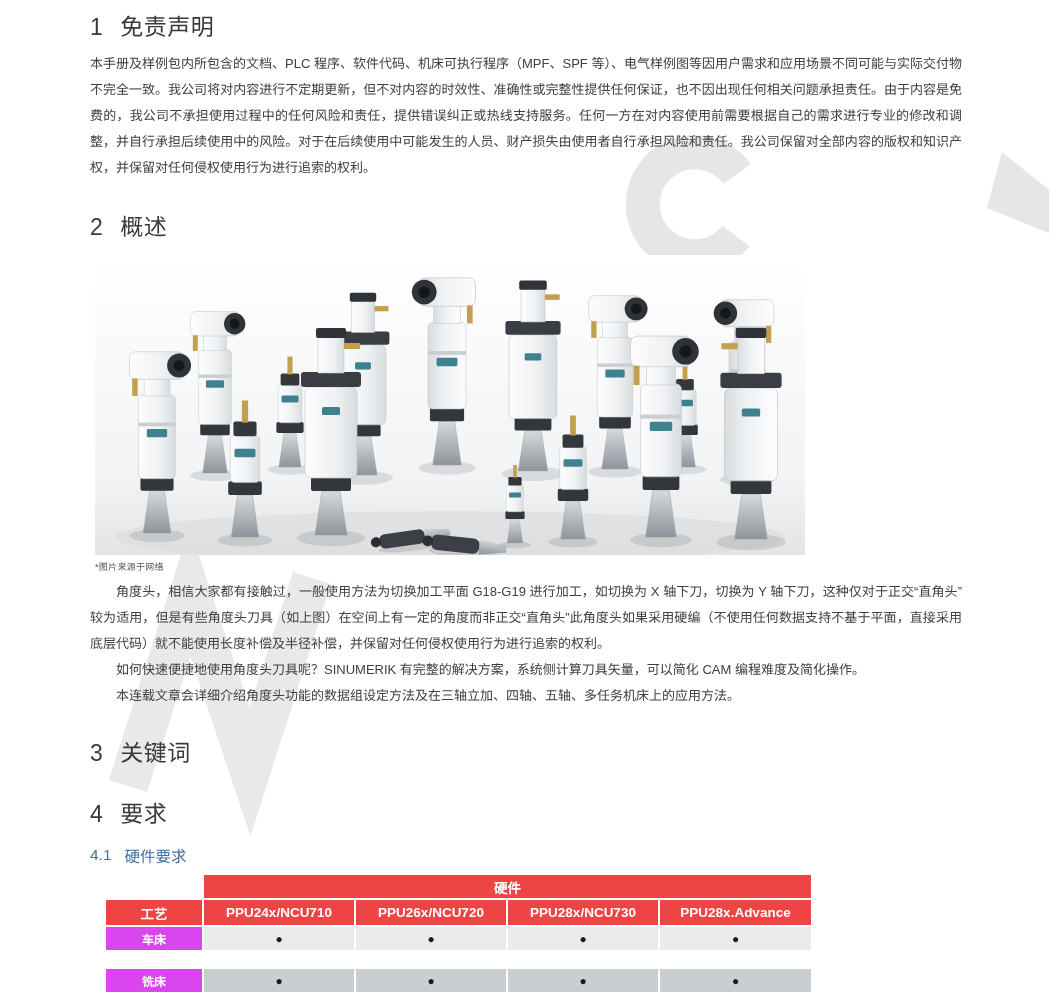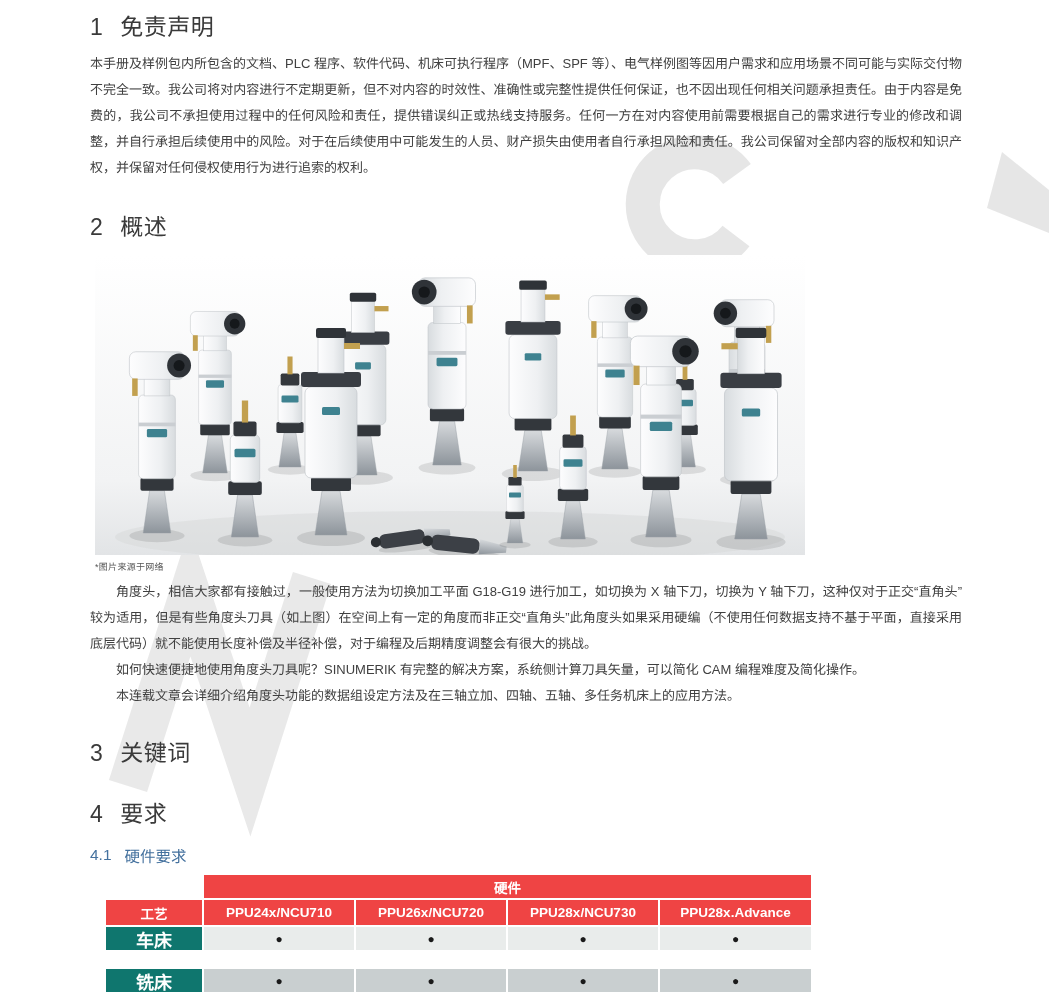--- a/index.html
+++ b/index.html
@@ -36,21 +36,21 @@
     margin-top:9px; margin-left:16px;
     display:grid;
     grid-template-columns:96px 150px 150px 150px 151px;
     grid-template-rows:23px 25px 23px 15px 23px 23px;
     gap:2px;
   }
   .cell { display:flex; align-items:center; justify-content:center; }
   .cell.blank { background:transparent; }
   .cell.hdr { background:#ef4444; color:#ffffff; font-size:13.5px; font-weight:700; }
   .cell.span4 { grid-column:2 / span 4; }
-  .cell.rowlabel { background:#0f766e; color:#ffffff; font-size:18px; font-weight:700; }
+  .cell.rowlabel { background:#d946ef; color:#ffffff; font-size:12px; font-weight:700; }
   .cell.light { background:#e9eceb; color:#1a1a1a; font-size:12px; }
   .cell.mid { background:#c9cfd0; color:#1a1a1a; font-size:12px; }
   .spacer-row { grid-column:1 / -1; background:transparent; }
 </style>
 </head>
 <body>
 
 <div class="page">
 
   <svg class="watermark" width="1049" height="993" viewBox="0 0 1049 993">
@@ -149,21 +149,21 @@
         <use href="#tAngle" transform="translate(566,282) scale(1.02)"></use>
         <use href="#tBig" transform="translate(656,284) scale(1.02) scale(-1,1)"></use>
 
         <use href="#tLying" transform="translate(318,282) rotate(-8) scale(0.85)"></use>
         <use href="#tLying" transform="translate(372,290) rotate(6) scale(0.9)"></use>
         <use href="#tStraight" transform="translate(420,288) scale(0.6)"></use>
       </svg>
       <div class="caption">*图片来源于网络</div>
     </div>
 
-    <p class="body-text indent mt-para">角度头，相信大家都有接触过，一般使用方法为切换加工平面 G18-G19 进行加工，如切换为 X 轴下刀，切换为 Y 轴下刀，这种仅对于正交“直角头”较为适用，但是有些角度头刀具（如上图）在空间上有一定的角度而非正交“直角头”此角度头如果采用硬编（不使用任何数据支持不基于平面，直接采用底层代码）就不能使用长度补偿及半径补偿，对于编程及后期精度调整会有很大的挑战。</p>
+    <p class="body-text indent mt-para">角度头，相信大家都有接触过，一般使用方法为切换加工平面 G18-G19 进行加工，如切换为 X 轴下刀，切换为 Y 轴下刀，这种仅对于正交“直角头”较为适用，但是有些角度头刀具（如上图）在空间上有一定的角度而非正交“直角头”此角度头如果采用硬编（不使用任何数据支持不基于平面，直接采用底层代码）就不能使用长度补偿及半径补偿，并保留对任何侵权使用行为进行追索的权利。</p>
     <p class="body-text indent">如何快速便捷地使用角度头刀具呢？SINUMERIK 有完整的解决方案，系统侧计算刀具矢量，可以简化 CAM 编程难度及简化操作。</p>
     <p class="body-text indent">本连载文章会详细介绍角度头功能的数据组设定方法及在三轴立加、四轴、五轴、多任务机床上的应用方法。</p>
 
     <div class="h1 mt-s3">
       <span class="num">3</span>
       <span>关键词</span>
     </div>
 
     <div class="h1 mt-s4">
       <span class="num">4</span>

